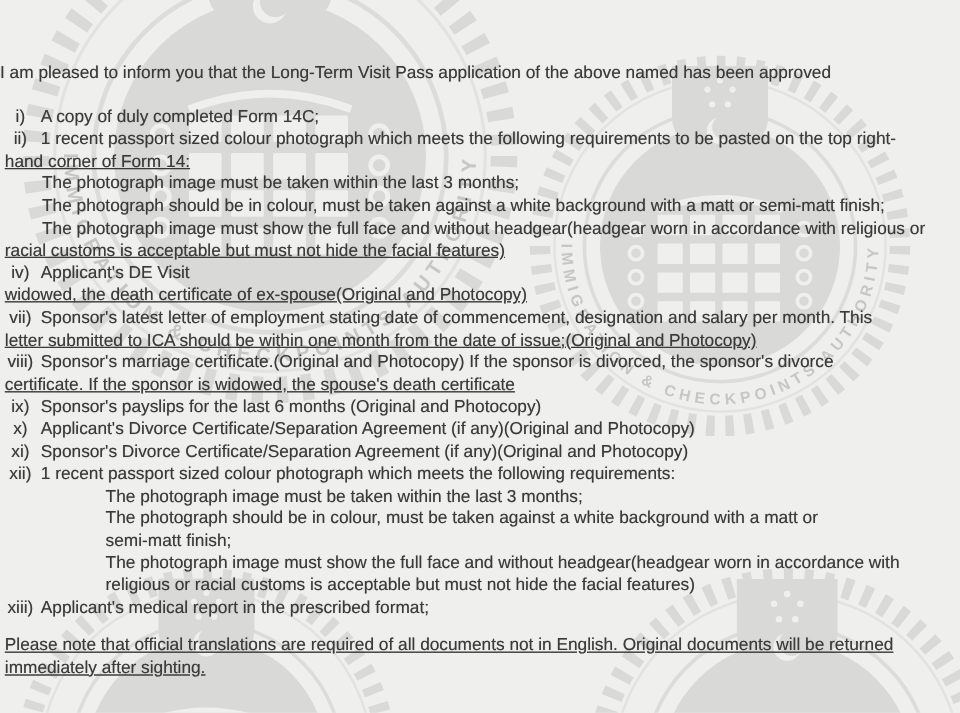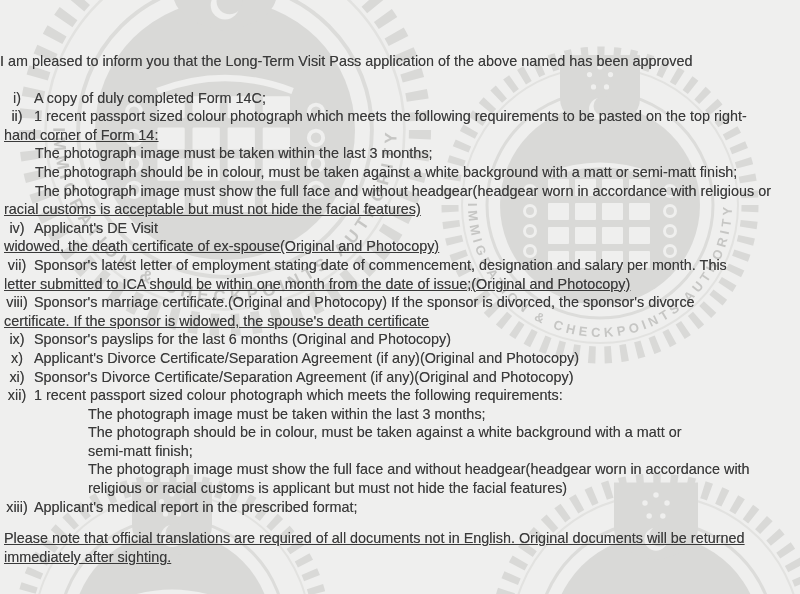--- a/index.html
+++ b/index.html
@@ -119,19 +119,19 @@
   <div class="ln it"><span class="mk">viii)</span><span>Sponsor's marriage certificate.(Original and Photocopy) If the sponsor is divorced, the sponsor's divorce</span></div>
   <div class="ln c">certificate. If the sponsor is widowed, the spouse's death certificate</div>
   <div class="ln it"><span class="mk">ix)</span><span>Sponsor's payslips for the last 6 months (Original and Photocopy)</span></div>
   <div class="ln it"><span class="mk">x)</span><span>Applicant's Divorce Certificate/Separation Agreement (if any)(Original and Photocopy)</span></div>
   <div class="ln it"><span class="mk">xi)</span><span>Sponsor's Divorce Certificate/Separation Agreement (if any)(Original and Photocopy)</span></div>
   <div class="ln it"><span class="mk">xii)</span><span>1 recent passport sized colour photograph which meets the following requirements:</span></div>
   <div class="ln s">The photograph image must be taken within the last 3 months;</div>
   <div class="ln s">The photograph should be in colour, must be taken against a white background with a matt or</div>
   <div class="ln s">semi-matt finish;</div>
   <div class="ln s">The photograph image must show the full face and without headgear(headgear worn in accordance with</div>
-  <div class="ln s">religious or racial customs is applicant but must not hide the facial features)</div>
+  <div class="ln s">religious or racial customs is acceptable but must not hide the facial features)</div>
   <div class="ln it"><span class="mk">xiii)</span><span>Applicant's medical report in the prescribed format;</span></div>
   <div class="gap2"></div>
 
   <div class="ln c">Please note that official translations are required of all documents not in English. Original documents will be returned</div>
   <div class="ln c">immediately after sighting.</div>
 </div>
 
 </body></html>

